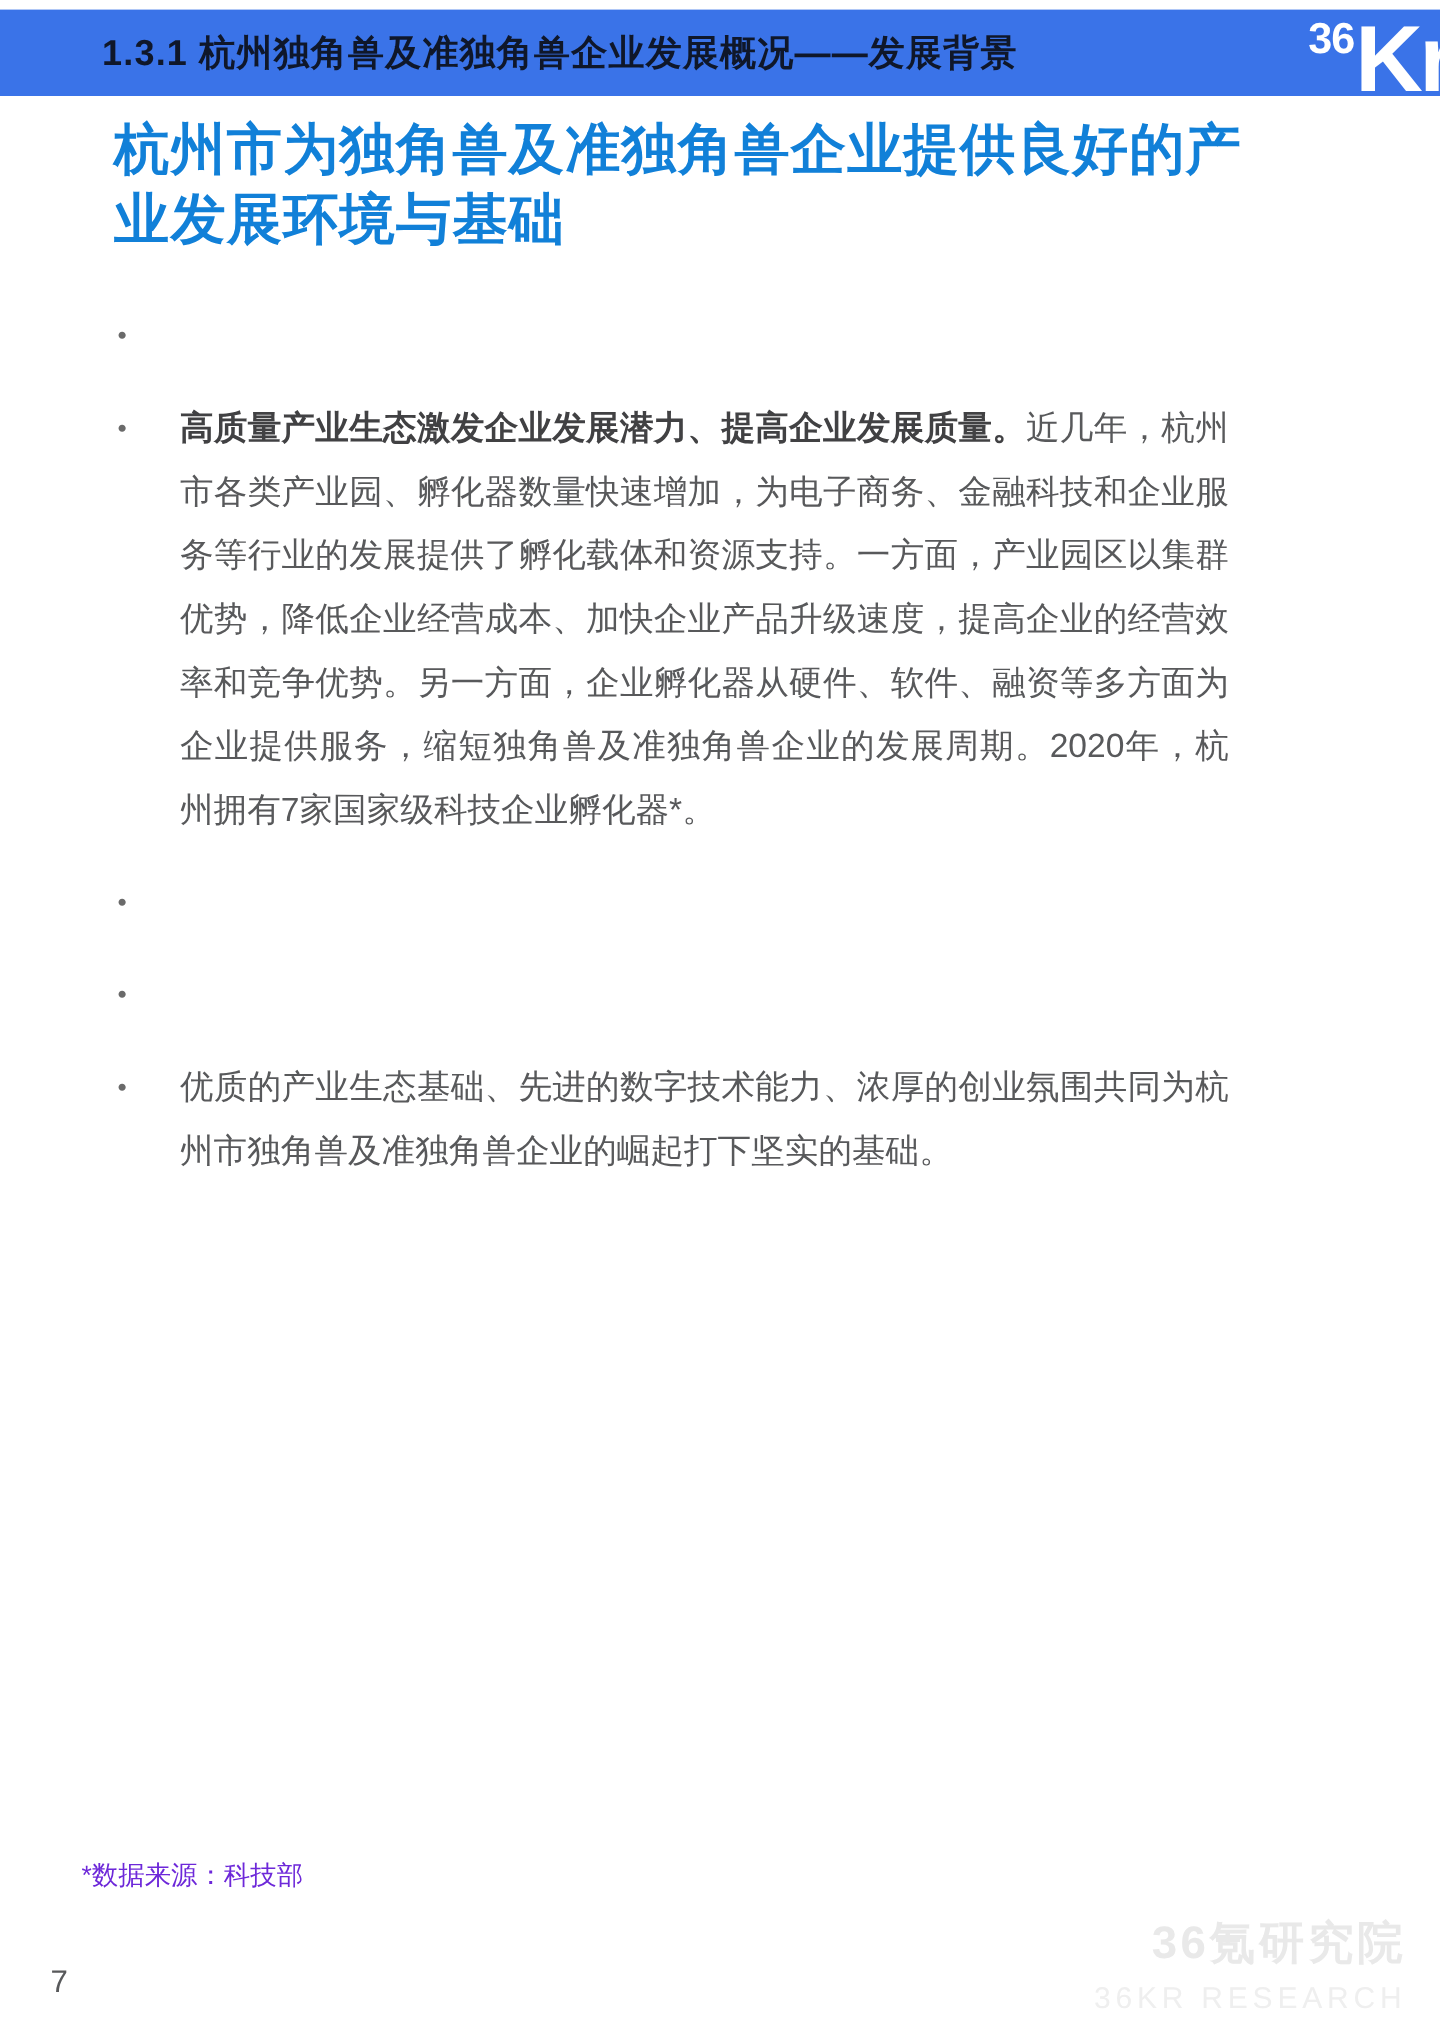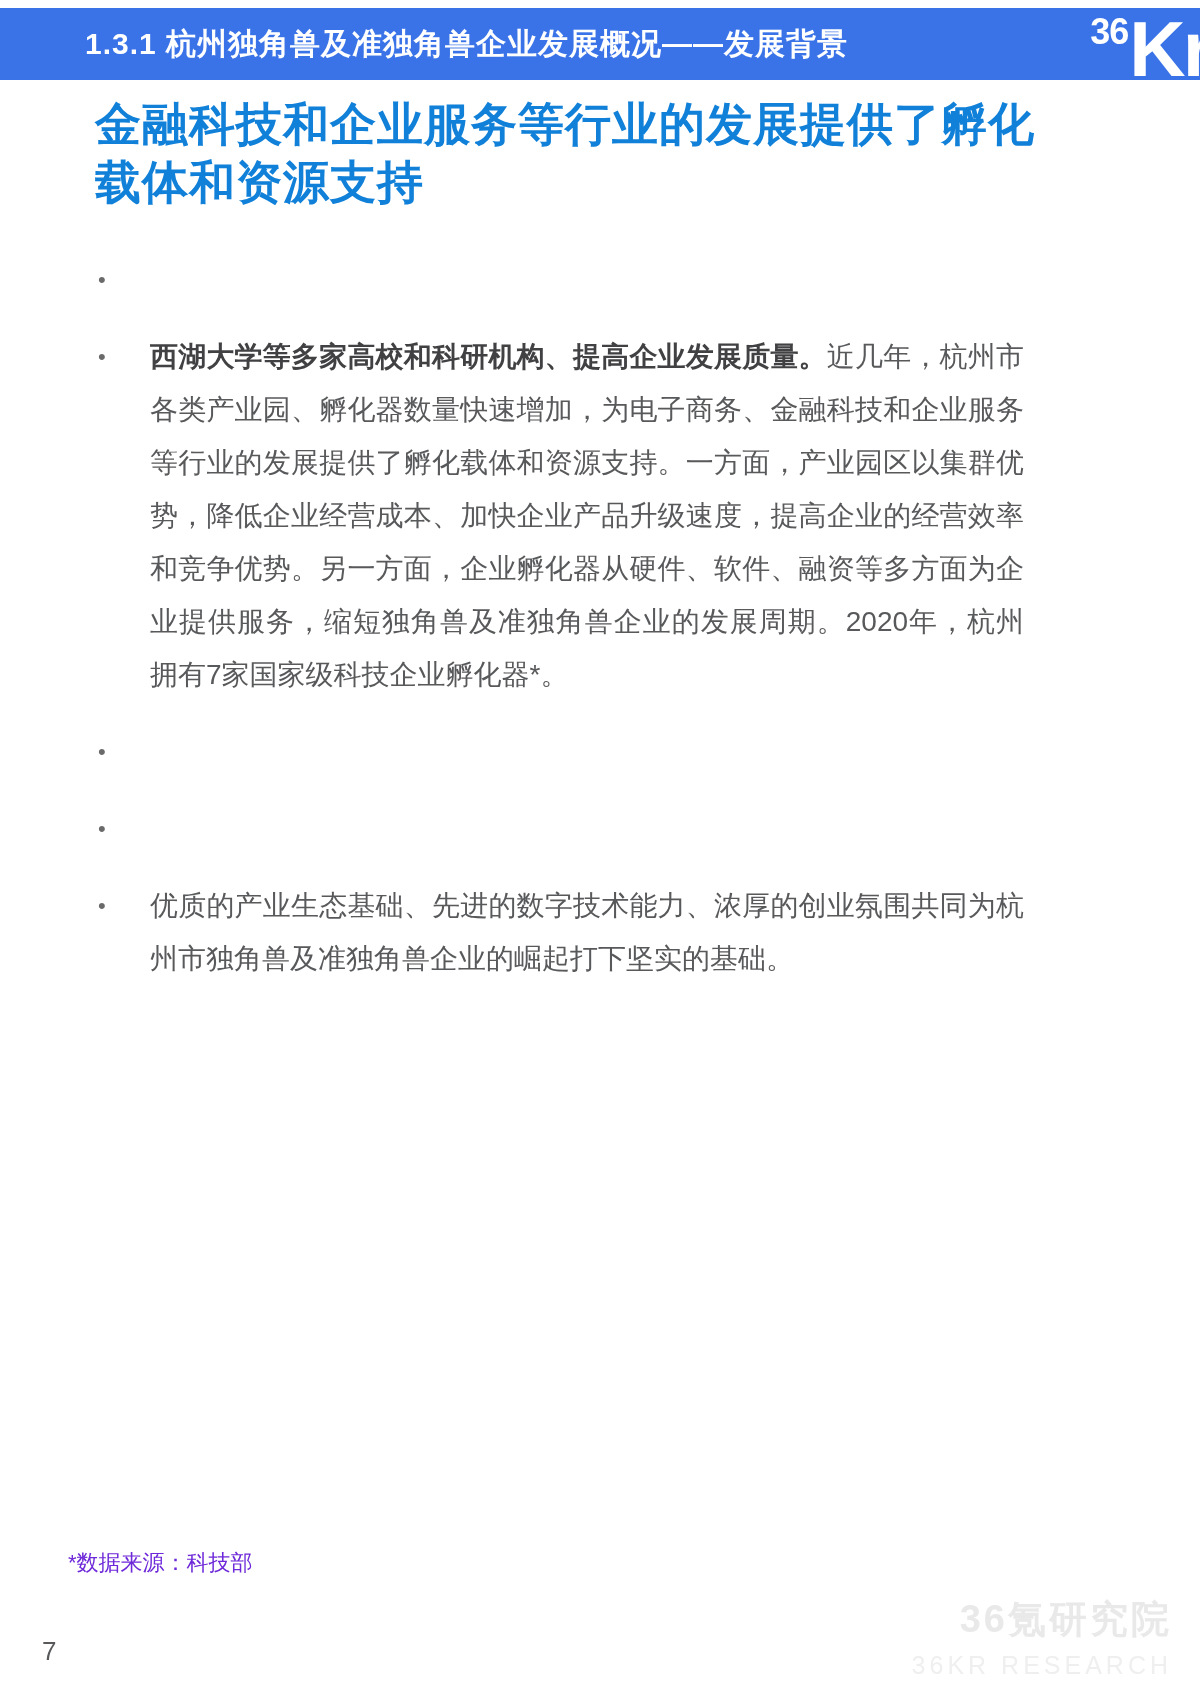--- a/index.html
+++ b/index.html
@@ -21,21 +21,21 @@
     position: absolute;
     top: 8px; left: 0;
     width: 1200px; height: 72px;
     background: #3a73e8;
     display: flex;
     align-items: center;
     overflow: hidden;
   }
   .topbar-title {
     margin-left: 85px;
-    color: #ffffff;
+    color: #0f172a;
     font-size: 30px;
     font-weight: bold;
     letter-spacing: 1px;
     white-space: nowrap;
   }
   .logo {
     position: absolute;
     top: 2px; right: -10px;
     display: flex;
     align-items: flex-start;
@@ -125,29 +125,29 @@
 
   <header class="topbar">
     <h1 class="topbar-title">1.3.1 杭州独角兽及准独角兽企业发展概况——发展背景</h1>
     <div class="logo">
       <span class="logo-36">36</span>
       <span class="logo-kr">Kr</span>
     </div>
   </header>
 
   <main>
-    <h2 class="heading">金融科技和企业服务等行业的发展提供了孵化载体和资源支持</h2>
+    <h2 class="heading">杭州市为独角兽及准独角兽企业提供良好的产业发展环境与基础</h2>
 
     <ul class="bullets">
       <li class="bullet">
         <span class="marker">•</span>
       </li>
       <li class="bullet">
         <span class="marker">•</span>
-        <p class="btext"><b class="lead">西湖大学等多家高校和科研机构、提高企业发展质量。</b><span>近几年，杭州市各类产业园、孵化器数量快速增加，为电子商务、金融科技和企业服务等行业的发展提供了孵化载体和资源支持。一方面，产业园区以集群优势，降低企业经营成本、加快企业产品升级速度，提高企业的经营效率和竞争优势。另一方面，企业孵化器从硬件、软件、融资等多方面为企业提供服务，缩短独角兽及准独角兽企业的发展周期。2020年，杭州拥有7家国家级科技企业孵化器*。</span></p>
+        <p class="btext"><b class="lead">高质量产业生态激发企业发展潜力、提高企业发展质量。</b><span>近几年，杭州市各类产业园、孵化器数量快速增加，为电子商务、金融科技和企业服务等行业的发展提供了孵化载体和资源支持。一方面，产业园区以集群优势，降低企业经营成本、加快企业产品升级速度，提高企业的经营效率和竞争优势。另一方面，企业孵化器从硬件、软件、融资等多方面为企业提供服务，缩短独角兽及准独角兽企业的发展周期。2020年，杭州拥有7家国家级科技企业孵化器*。</span></p>
       </li>
       <li class="bullet">
         <span class="marker">•</span>
       </li>
       <li class="bullet">
         <span class="marker">•</span>
       </li>
       <li class="bullet">
         <span class="marker">•</span>
         <p class="btext"><b class="lead"></b><span>优质的产业生态基础、先进的数字技术能力、浓厚的创业氛围共同为杭州市独角兽及准独角兽企业的崛起打下坚实的基础。</span></p>

